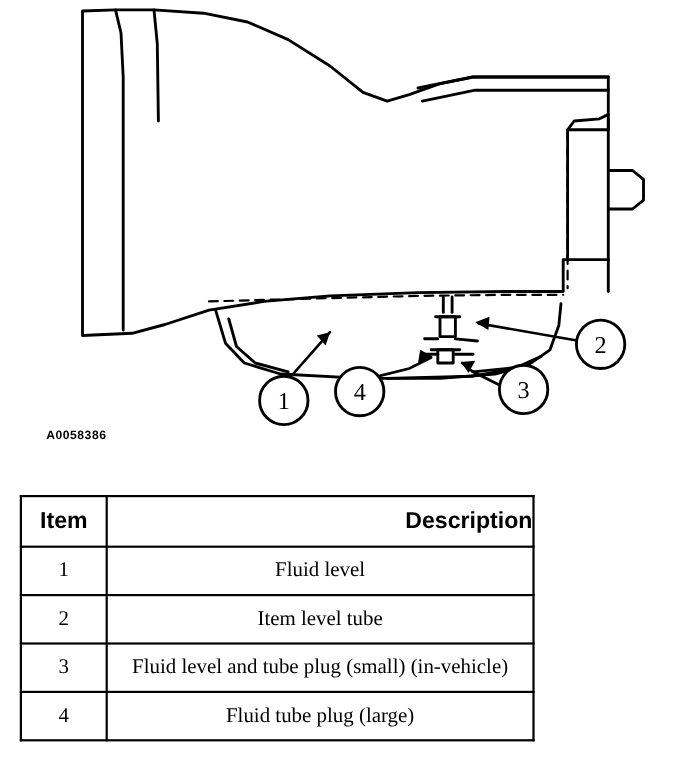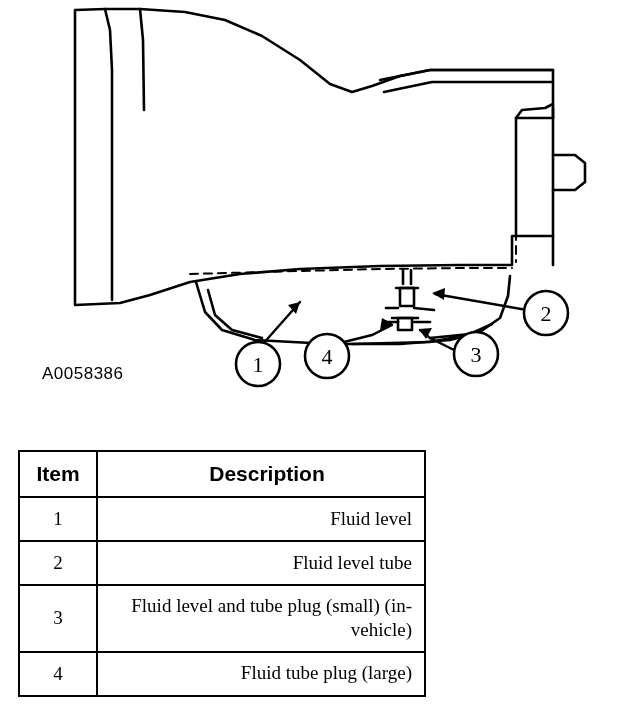--- a/index.html
+++ b/index.html
@@ -24,67 +24,67 @@
     width: 624px;
     height: 420px;
   }
   #figure svg {
     display: block;
   }
 
   .fig-id {
     position: absolute;
     left: 42px;
-    top: 364px;
+    top: 390px;
     font-family: "Liberation Sans", sans-serif;
-    font-size: 17px;
-    font-weight: normal;
+    font-size: 11px;
+    font-weight: bold;
     letter-spacing: 0.5px;
     white-space: nowrap;
   }
 
   
   #legend-table {
     position: absolute;
     left: 18px;
     top: 450px;
-    width: 408px;
+    width: 468px;
     border-collapse: collapse;
     table-layout: fixed;
   }
   #legend-table td, #legend-table th {
     border: 2px solid #000000;
     padding: 0;
     vertical-align: middle;
   }
   #legend-table th.col-item, #legend-table td.col-item {
     width: 76px;
     text-align: center;
   }
   #legend-table th {
     font-family: "Liberation Sans", sans-serif;
     font-size: 21px;
     font-weight: bold;
     height: 44px;
   }
   #legend-table th.col-desc {
-    text-align: center;
+    text-align: right;
     padding-left: 12px;
   }
   #legend-table td.col-item {
     font-family: "Liberation Serif", serif;
     font-size: 19px;
     height: 42px;
   }
   #legend-table td.col-desc {
     font-family: "Liberation Serif", serif;
     font-size: 19px;
     padding: 8px 12px;
     line-height: 1.28;
-    text-align: right;
+    text-align: center;
   }
 </style>
 </head>
 <body>
 
 <div id="figure">
   <svg width="624" height="420" viewBox="0 0 624 420">
     <g fill="none" stroke="#000000" stroke-width="2.6" stroke-linejoin="round" stroke-linecap="round">
 
       <path d="
@@ -214,21 +214,21 @@
       <th class="col-desc">Description</th>
     </tr>
   </thead>
   <tbody>
     <tr>
       <td class="col-item">1</td>
       <td class="col-desc">Fluid level</td>
     </tr>
     <tr>
       <td class="col-item">2</td>
-      <td class="col-desc">Fluid level tube</td>
+      <td class="col-desc">Item level tube</td>
     </tr>
     <tr>
       <td class="col-item">3</td>
       <td class="col-desc">Fluid level and tube plug (small) (in-vehicle)</td>
     </tr>
     <tr>
       <td class="col-item">4</td>
       <td class="col-desc">Fluid tube plug (large)</td>
     </tr>
   </tbody>

